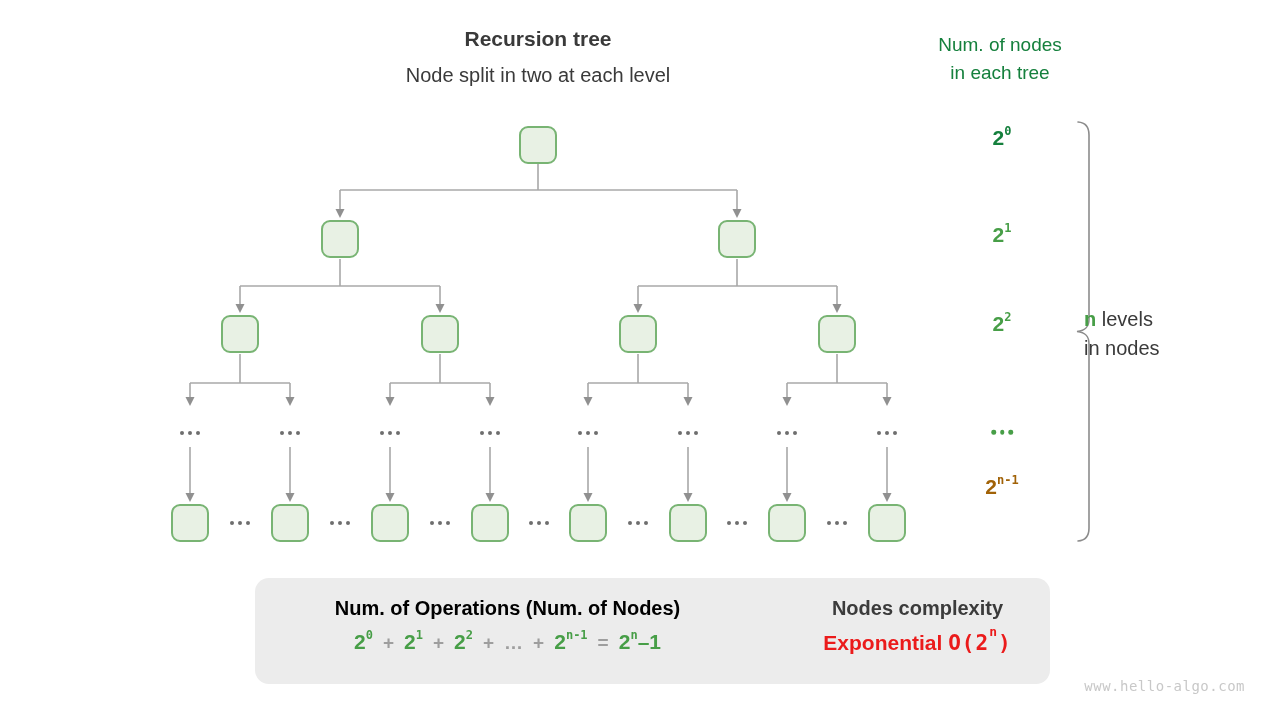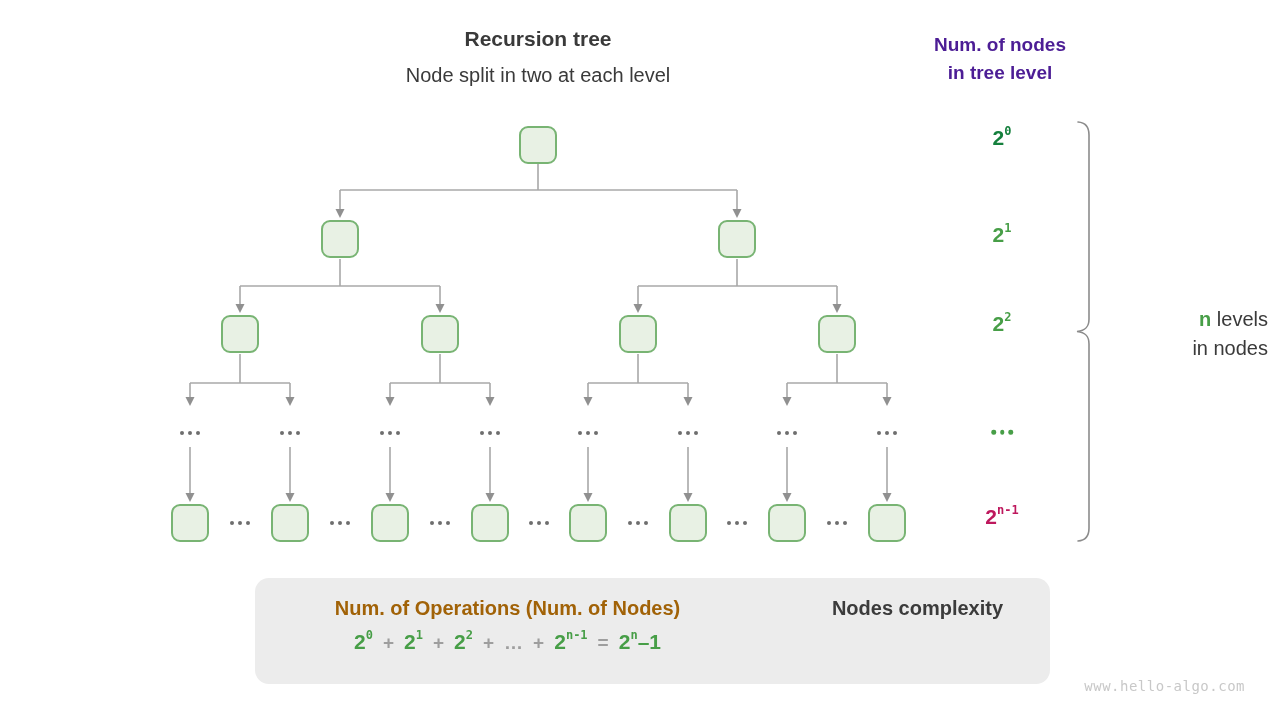--- a/index.html
+++ b/index.html
@@ -1,32 +1,32 @@
 <!DOCTYPE html>
 <html><head>
 <meta charset="utf-8">
 <style>
   html,body{margin:0;padding:0;background:#ffffff;}
   .canvas{position:relative;width:1280px;height:720px;background:#ffffff;overflow:hidden;
           font-family:"Liberation Sans", sans-serif;}
   .abs{position:absolute;}
   .title{left:258px;top:27px;width:560px;text-align:center;font-size:21px;font-weight:bold;color:#3a3a3a;}
   .subtitle{left:258px;top:64px;width:560px;text-align:center;font-size:20px;color:#3a3a3a;}
-  .right-header{left:895px;top:31px;width:210px;text-align:center;font-size:19px;font-weight:bold;
-                color:#4c1d95;line-height:28px;}
+  .right-header{left:895px;top:31px;width:210px;text-align:center;font-size:19px;font-weight:normal;
+                color:#15803d;line-height:28px;}
   svg.layer{position:absolute;left:0;top:0;pointer-events:none;}
   .node{position:absolute;width:38px;height:38px;border-radius:9px;box-sizing:border-box;}
   .dots{position:absolute;display:flex;gap:4px;align-items:center;}
   .dot{width:4px;height:4px;border-radius:50%;}
   .level-label{position:absolute;left:960px;width:84px;text-align:center;font-size:21px;font-weight:bold;}
   .level-label sup, .formula sup, .cx-sup{font-family:"DejaVu Sans Mono", monospace;font-size:12px;
       font-weight:bold;position:relative;top:-2px;}
-  .brace-note{left:1136px;top:305px;width:132px;text-align:right;font-size:20px;color:#3a3a3a;line-height:29px;}
+  .brace-note{left:1084px;top:305px;width:132px;text-align:left;font-size:20px;color:#3a3a3a;line-height:29px;}
   .summary-box{left:255px;top:578px;width:795px;height:106px;border-radius:14px;background:#ececec;}
-  .sb-left-title{left:0;top:19px;width:505px;text-align:center;font-size:20px;font-weight:bold;color:#a16207;}
+  .sb-left-title{left:0;top:19px;width:505px;text-align:center;font-size:20px;font-weight:bold;color:#000000;}
   .formula{left:0;top:52px;width:505px;text-align:center;font-size:21px;font-weight:bold;}
   .formula span{margin:0 5px;}
   .f-gray{color:#9e9e9e;font-size:19px;font-weight:600;}
   .f-green{color:#479e47;}
   .sb-right-title{left:530px;top:19px;width:265px;text-align:center;font-size:20px;font-weight:bold;color:#3b3b3b;}
   .sb-complexity{left:530px;top:52px;width:265px;text-align:center;font-size:21px;font-weight:bold;color:#eb1b1b;}
   .cx-mono{font-family:"DejaVu Sans Mono", monospace;letter-spacing:1px;}
   .cx-sup{font-size:13px;top:-6px;}
   .watermark{left:1060px;top:678px;width:185px;text-align:right;font-family:"DejaVu Sans Mono", monospace;
              font-size:14px;color:#c8c8c8;letter-spacing:0.5px;}
@@ -34,21 +34,21 @@
 </head>
 <body>
 
 <div class="canvas">
 
   <div class="abs subtitle">Node split in two at each level</div>
   <div class="abs title">Recursion tree</div>
 
   <div class="abs right-header">
     <div>Num. of nodes</div>
-    <div>in tree level</div>
+    <div>in each tree</div>
   </div>
 
   <svg class="layer" id="connector-layer" width="1280" height="720">
       <line x1="538" y1="164" x2="538" y2="190" stroke="#a8a8a8" stroke-width="1.6"></line>
       <line x1="340" y1="190" x2="737" y2="190" stroke="#a8a8a8" stroke-width="1.6"></line>
       <line x1="340" y1="190" x2="340" y2="210" stroke="#a8a8a8" stroke-width="1.6"></line>
       <polygon points="340,218 335.5,209 344.5,209" fill="#909090"></polygon>
       <line x1="737" y1="190" x2="737" y2="210" stroke="#a8a8a8" stroke-width="1.6"></line>
       <polygon points="737,218 732.5,209 741.5,209" fill="#909090"></polygon>
       <line x1="340" y1="259" x2="340" y2="286" stroke="#a8a8a8" stroke-width="1.6"></line>
@@ -199,36 +199,40 @@
       <div class="dots" style="left: 1002px; top: 432px; transform: translate(-50%, -50%);">
         <div class="dot" style="background: rgb(71, 158, 71); width: 4.5px; height: 4.5px;"></div>
         <div class="dot" style="background: rgb(71, 158, 71); width: 4.5px; height: 4.5px;"></div>
         <div class="dot" style="background: rgb(71, 158, 71); width: 4.5px; height: 4.5px;"></div>
       </div>
     </div>
   <div id="label-layer">
       <div class="level-label" style="top: 126px; color: #15803d;">2<sup>0</sup></div>
       <div class="level-label" style="top: 223px; color: rgb(71, 158, 71);">2<sup>1</sup></div>
       <div class="level-label" style="top: 312px; color: rgb(71, 158, 71);">2<sup>2</sup></div>
-      <div class="level-label" style="top: 505px; color: #be185d;">2<sup>n-1</sup></div>
+      <div class="level-label" style="top: 475px; color: #a16207;">2<sup>n-1</sup></div>
     </div>
 
   <svg class="layer" width="1280" height="720">
     <path d="M1078,122 C1085,122.5 1089,127 1089,135 L1089,319 C1089,326.5 1086,330.5 1077,331.5
              C1086,332.5 1089,336.5 1089,344 L1089,528 C1089,536 1085,540.5 1078,541" fill="none" stroke="#8c8c8c" stroke-width="1.6" stroke-linecap="round"></path>
   </svg>
 
   <div class="abs brace-note">
     <div>
       <span id="brace-n" style="font-weight: bold; color: rgb(71, 158, 71);">n</span><span> levels</span>
     </div>
     <div>in nodes</div>
   </div>
 
   <div class="abs summary-box">
     <div class="abs sb-left-title">Num. of Operations (Num. of Nodes)</div>
     <div class="abs formula" id="formula-line"><span class="f-green">2<sup>0</sup></span><span class="f-gray">+</span><span class="f-green">2<sup>1</sup></span><span class="f-gray">+</span><span class="f-green">2<sup>2</sup></span><span class="f-gray">+</span><span class="f-gray">…</span><span class="f-gray">+</span><span class="f-green">2<sup>n-1</sup></span><span class="f-gray">=</span><span class="f-green">2<sup>n</sup>–1</span></div>
 
     <div class="abs sb-right-title">Nodes complexity</div>
+    <div class="abs sb-complexity">
+      <span>Exponential</span>
+      <span class="cx-mono"><span>O(2</span><sup class="cx-sup">n</sup><span>)</span></span>
+    </div>
   </div>
 
   <div class="abs watermark">www.hello-algo.com</div>
 </div>
 
 </body></html>

